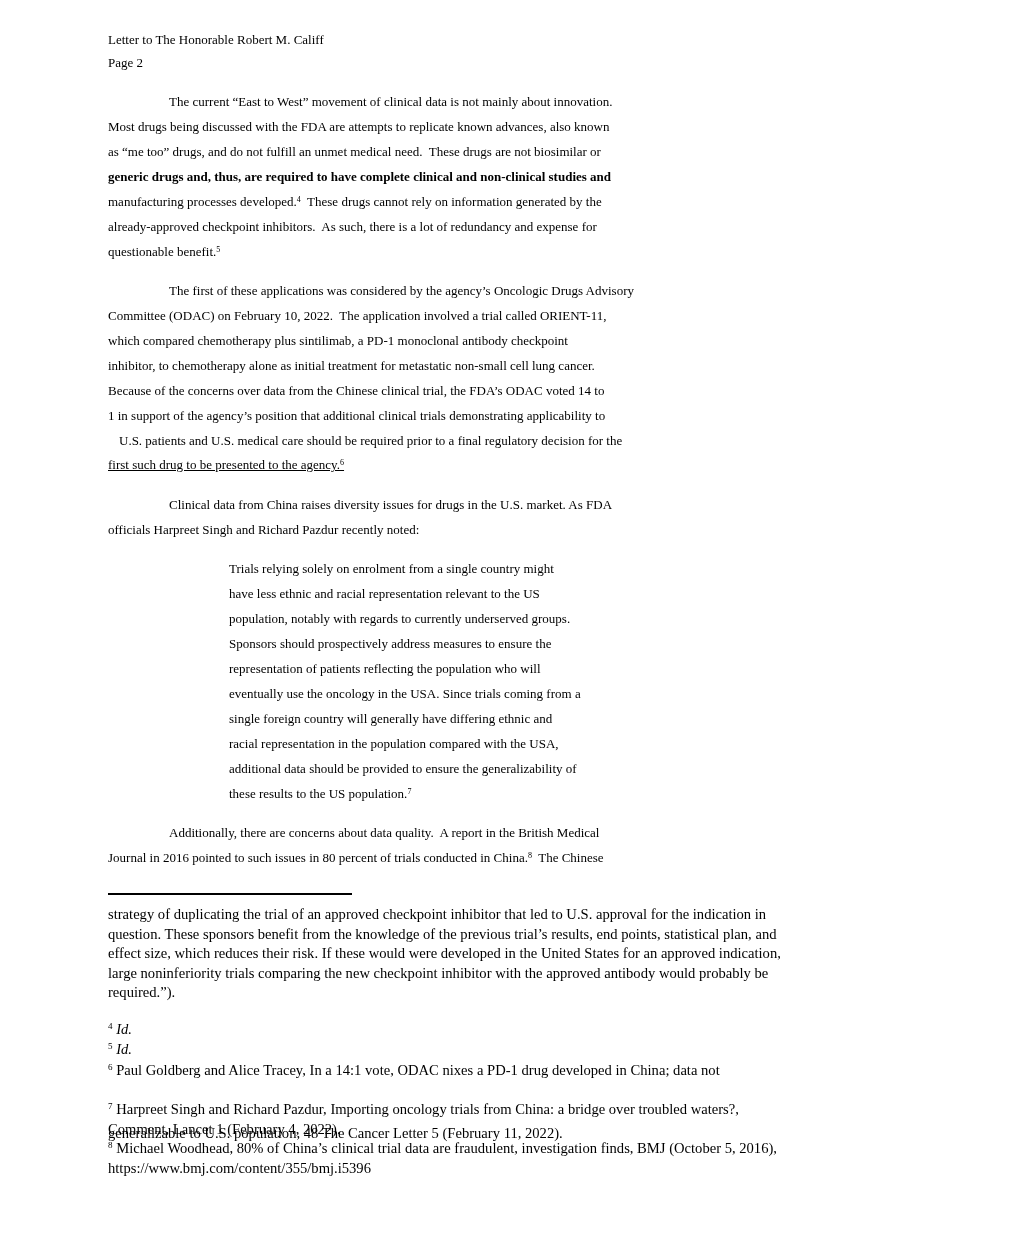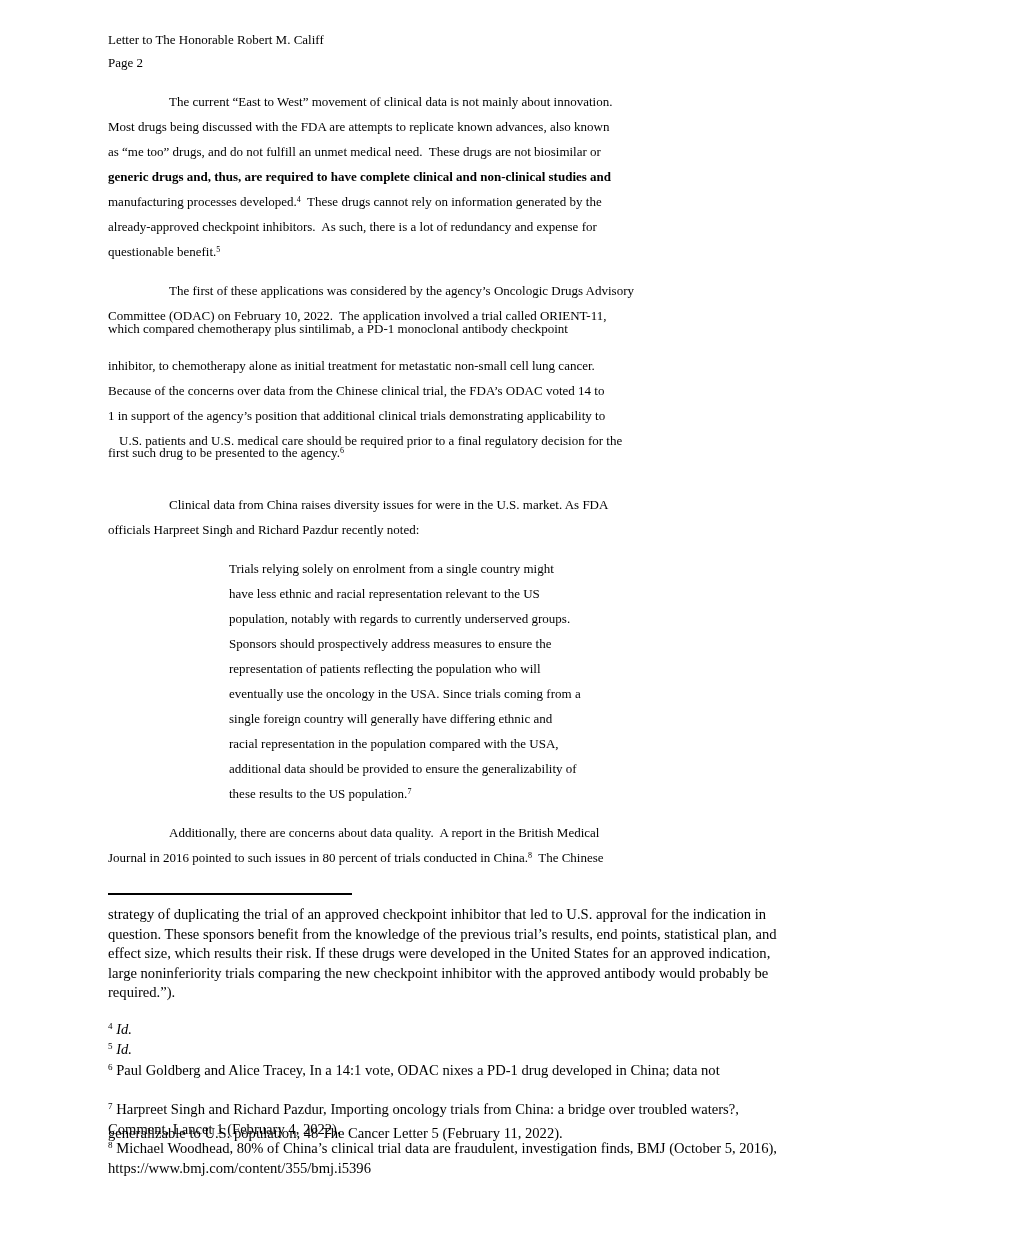--- a/index.html
+++ b/index.html
@@ -26,30 +26,30 @@
     <div class="line" style="left:108px; top:139px;">as “me too” drugs, and do not fulfill an unmet medical need.  These drugs are not biosimilar or</div>
     <div class="line" style="left:108px; top:164px;font-weight:bold;">generic drugs and, thus, are required to have complete clinical and non-clinical studies and</div>
     <div class="line" style="left:108px; top:189px;"><span>manufacturing processes developed.</span><sup>4</sup><span>  These drugs cannot rely on information generated by the</span></div>
     <div class="line" style="left:108px; top:214px;">already-approved checkpoint inhibitors.  As such, there is a lot of redundancy and expense for</div>
     <div class="line" style="left:108px; top:239px;"><span>questionable benefit.</span><sup>5</sup></div>
   </div>
 
   <div>
     <div class="line" style="left:169px; top:278px;">The first of these applications was considered by the agency’s Oncologic Drugs Advisory</div>
     <div class="line" style="left:108px; top:303px;">Committee (ODAC) on February 10, 2022.  The application involved a trial called ORIENT-11,</div>
-    <div class="line" style="left:108px; top:316px;">which compared chemotherapy plus sintilimab, a PD-1 monoclonal antibody checkpoint</div>
+    <div class="line" style="left:108px; top:328px;">which compared chemotherapy plus sintilimab, a PD-1 monoclonal antibody checkpoint</div>
     <div class="line" style="left:108px; top:353px;">inhibitor, to chemotherapy alone as initial treatment for metastatic non-small cell lung cancer.</div>
     <div class="line" style="left:108px; top:378px;">Because of the concerns over data from the Chinese clinical trial, the FDA’s ODAC voted 14 to</div>
     <div class="line" style="left:108px; top:403px;">1 in support of the agency’s position that additional clinical trials demonstrating applicability to</div>
     <div class="line" style="left:108px; top:428px;margin-left:11px;">U.S. patients and U.S. medical care should be required prior to a final regulatory decision for the</div>
-    <div class="line" style="left:108px; top:440px;"><span>first such drug to be presented to the agency.</span><sup>6</sup></div>
+    <div class="line" style="left:108px; top:452px;text-decoration:underline;"><span>first such drug to be presented to the agency.</span><sup>6</sup></div>
   </div>
 
   <div>
-    <div class="line" style="left:169px; top:492px;">Clinical data from China raises diversity issues for were in the U.S. market. As FDA</div>
+    <div class="line" style="left:169px; top:492px;">Clinical data from China raises diversity issues for drugs in the U.S. market. As FDA</div>
     <div class="line" style="left:108px; top:517px;">officials Harpreet Singh and Richard Pazdur recently noted:</div>
   </div>
 
   <div>
     <div class="line" style="left:229px; top:556px;">Trials relying solely on enrolment from a single country might</div>
     <div class="line" style="left:229px; top:581px;">have less ethnic and racial representation relevant to the US</div>
     <div class="line" style="left:229px; top:606px;">population, notably with regards to currently underserved groups.</div>
     <div class="line" style="left:229px; top:631px;">Sponsors should prospectively address measures to ensure the</div>
     <div class="line" style="left:229px; top:656px;">representation of patients reflecting the population who will</div>
     <div class="line" style="left:229px; top:681px;">eventually use the oncology in the USA. Since trials coming from a</div>
@@ -62,21 +62,21 @@
   <div>
     <div class="line" style="left:169px; top:820px;">Additionally, there are concerns about data quality.  A report in the British Medical</div>
     <div class="line" style="left:108px; top:845px;"><span>Journal in 2016 pointed to such issues in 80 percent of trials conducted in China.</span><sup>8</sup><span>  The Chinese</span></div>
   </div>
 
   <div class="rule"></div>
 
   <div>
     <div class="fn" style="left:108px; top:905px;">strategy of duplicating the trial of an approved checkpoint inhibitor that led to U.S. approval for the indication in</div>
     <div class="fn" style="left:108px; top:924.5px;">question. These sponsors benefit from the knowledge of the previous trial’s results, end points, statistical plan, and</div>
-    <div class="fn" style="left:108px; top:944px;">effect size, which results their risk. If these drugs were developed in the United States for an approved indication,</div>
+    <div class="fn" style="left:108px; top:944px;">effect size, which reduces their risk. If these would were developed in the United States for an approved indication,</div>
     <div class="fn" style="left:108px; top:963.5px;">large noninferiority trials comparing the new checkpoint inhibitor with the approved antibody would probably be</div>
     <div class="fn" style="left:108px; top:983px;">required.”).</div>
   </div>
 
   <div>
     <div class="fn" style="left:108px; top:1020px;"><sup>4</sup><span> </span><span class="it">Id.</span></div>
     <div class="fn" style="left:108px; top:1040px;"><sup>5</sup><span> </span><span class="it">Id.</span></div>
     <div class="fn" style="left:108px; top:1061px;"><sup>6</sup><span> Paul Goldberg and Alice Tracey, In a 14:1 vote, ODAC nixes a PD-1 drug developed in China; data not</span></div>
     <div class="fn" style="left:108px; top:1080.5px;margin-top:43px;">generalizable to U.S. population, 48 The Cancer Letter 5 (February 11, 2022).</div>
     <div class="fn" style="left:108px; top:1100px;"><sup>7</sup><span> Harpreet Singh and Richard Pazdur, Importing oncology trials from China: a bridge over troubled waters?,</span></div>

